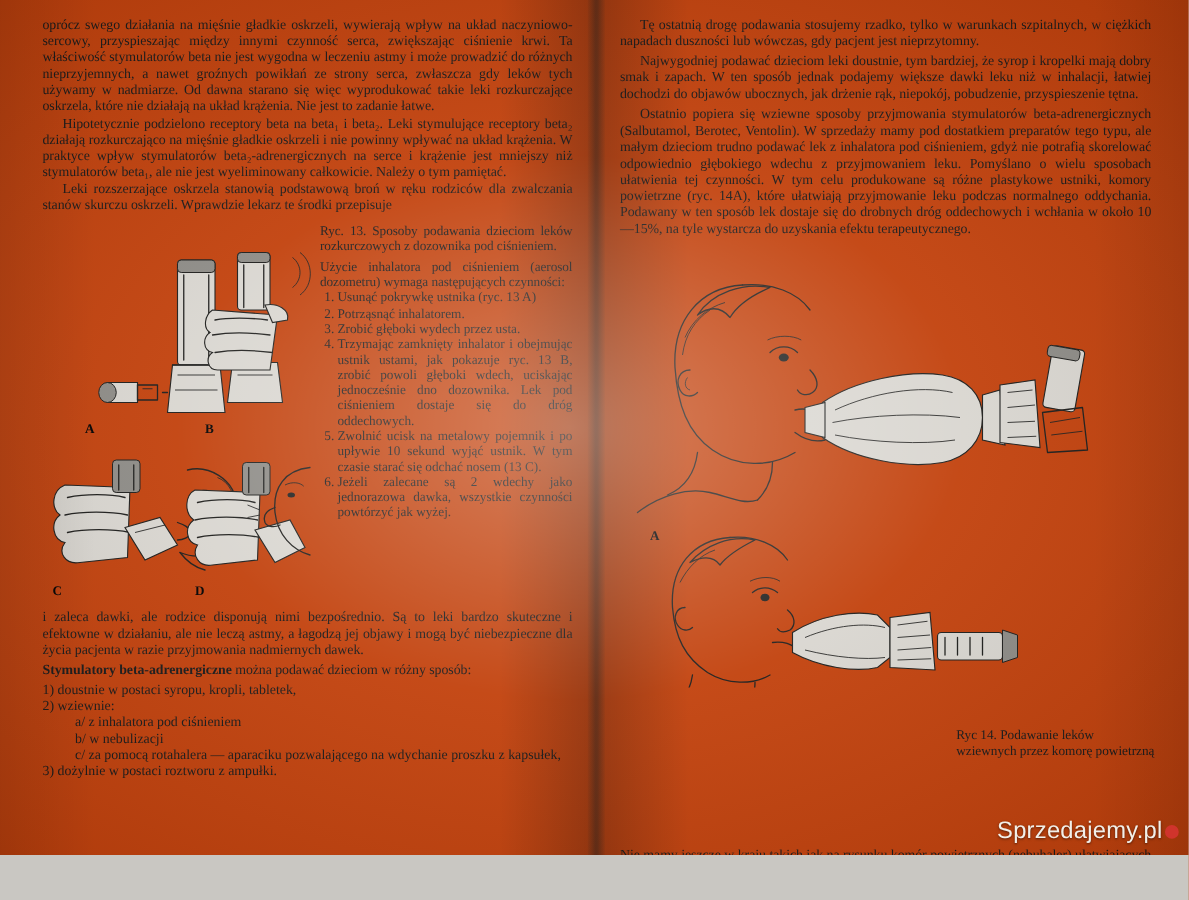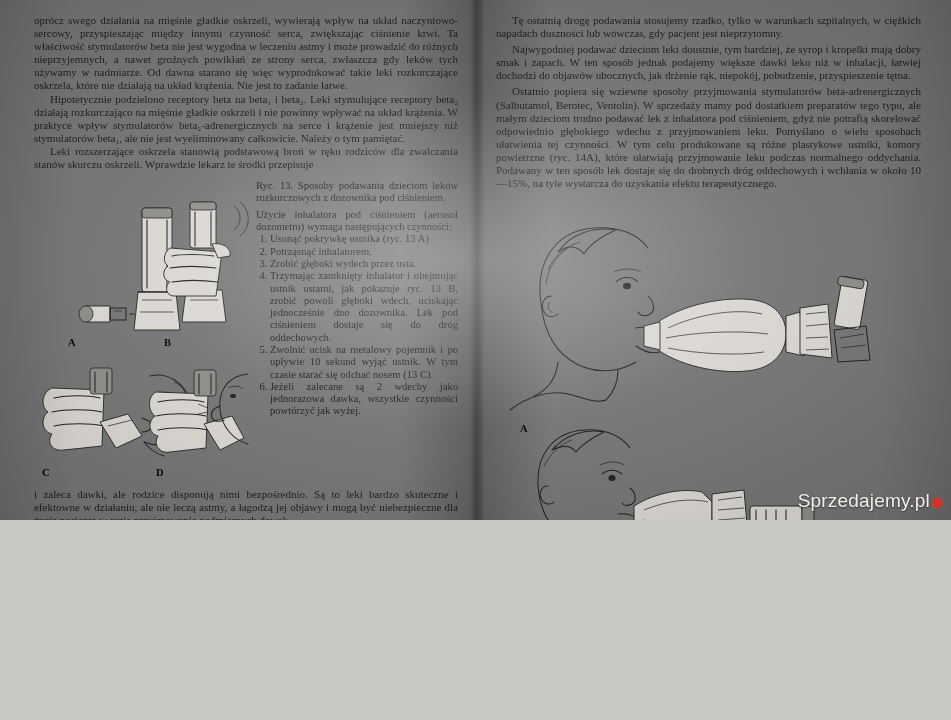--- a/index.html
+++ b/index.html
@@ -3,23 +3,23 @@
 <meta charset="utf-8">
 <style>
   html, body {
     margin: 0;
     padding: 0;
     background: #c9c7c2;
   }
   #page {
     position: relative;
     width: 951px;
-    height: 520px;
+    height: 684px;
     overflow: hidden;
-    background: #737373;
+    background: #c2410c;
     font-family: "Liberation Serif", serif;
     color: #1a1a1a;
   }
   
   #page::before {
     content: "";
     position: absolute;
     inset: 0;
     background:
       radial-gradient(ellipse at 48% 50%, rgba(255,255,255,0.35) 0%, rgba(255,255,255,0.05) 45%, rgba(0,0,0,0.10) 100%),

